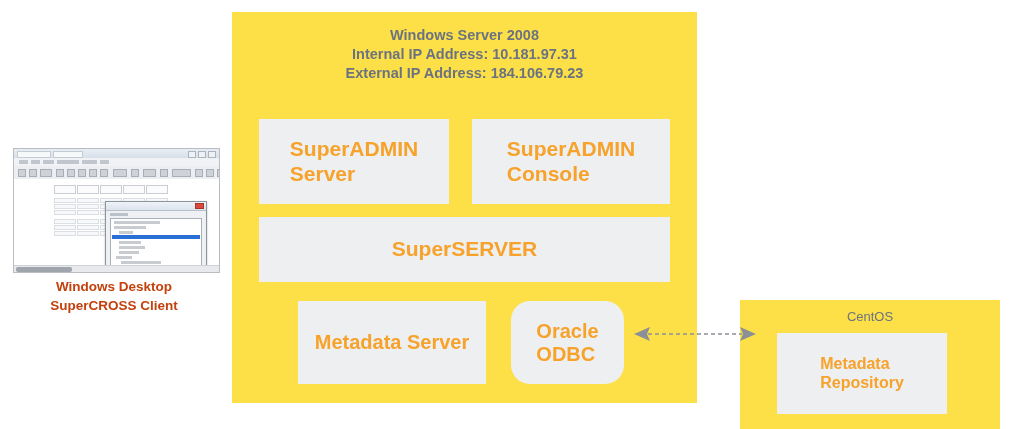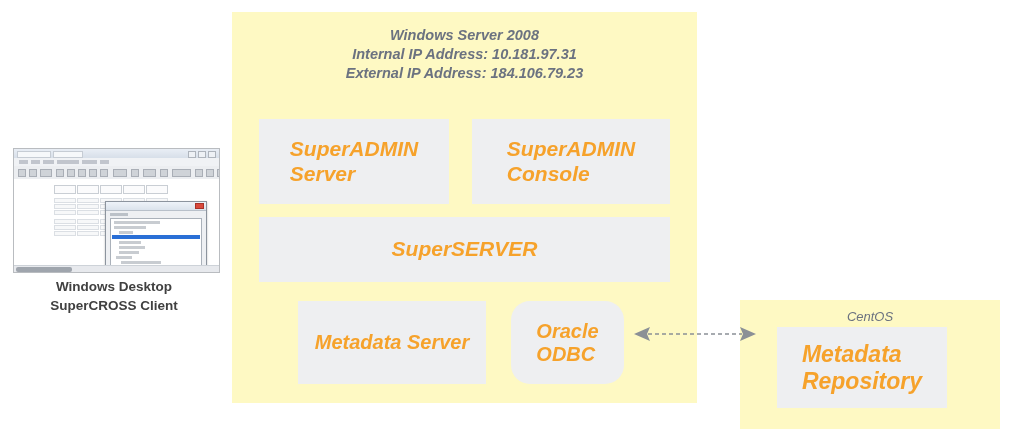--- a/index.html
+++ b/index.html
@@ -11,23 +11,22 @@
     width: 1017px;
     height: 429px;
     position: relative;
     overflow: hidden;
     font-family: "Liberation Sans", sans-serif;
   }
 
   
   .panel {
     position: absolute;
-    background: #fef9c3;
-    box-sizing: border-box;
-    font-style: italic;
+    background: #fde047;
+    box-sizing: border-box;
   }
   .panel-title {
     color: #6b7280;
     font-weight: bold;
     text-align: center;
     line-height: 1.32;
     white-space: pre-line;
   }
   .box {
     position: absolute;
@@ -96,22 +95,22 @@
   #centos-panel .panel-footer {
     position: absolute;
     left: 0; right: 0;
     bottom: 7px;
     font-size: 13px;
     font-weight: bold;
     color: #6b7280;
     text-align: center;
   }
   #box-metadata-repository {
-    left: 37px; top: 27px; width: 170px; height: 81px;
-    font-size: 23px;
+    left: 37px; top: 33px; width: 170px; height: 81px;
+    font-size: 16px;
   }
 
   
   #connector {
     position: absolute;
     left: 630px;
     top: 320px;
     width: 130px;
     height: 28px;
   }
@@ -237,21 +236,21 @@
     position: absolute; left: 1px; right: 1px; height: 4px;
     background: #2a6fd6;
   }
 
   #client-caption {
     position: absolute;
     left: 0px;
     top: 278px;
     width: 228px;
     text-align: center;
-    color: #404040;
+    color: #c2410c;
     font-size: 13.5px;
     font-weight: bold;
     line-height: 1.38;
     white-space: pre-line;
   }
 </style>
 </head>
 <body>
 
 <div class="panel" id="server-panel">

